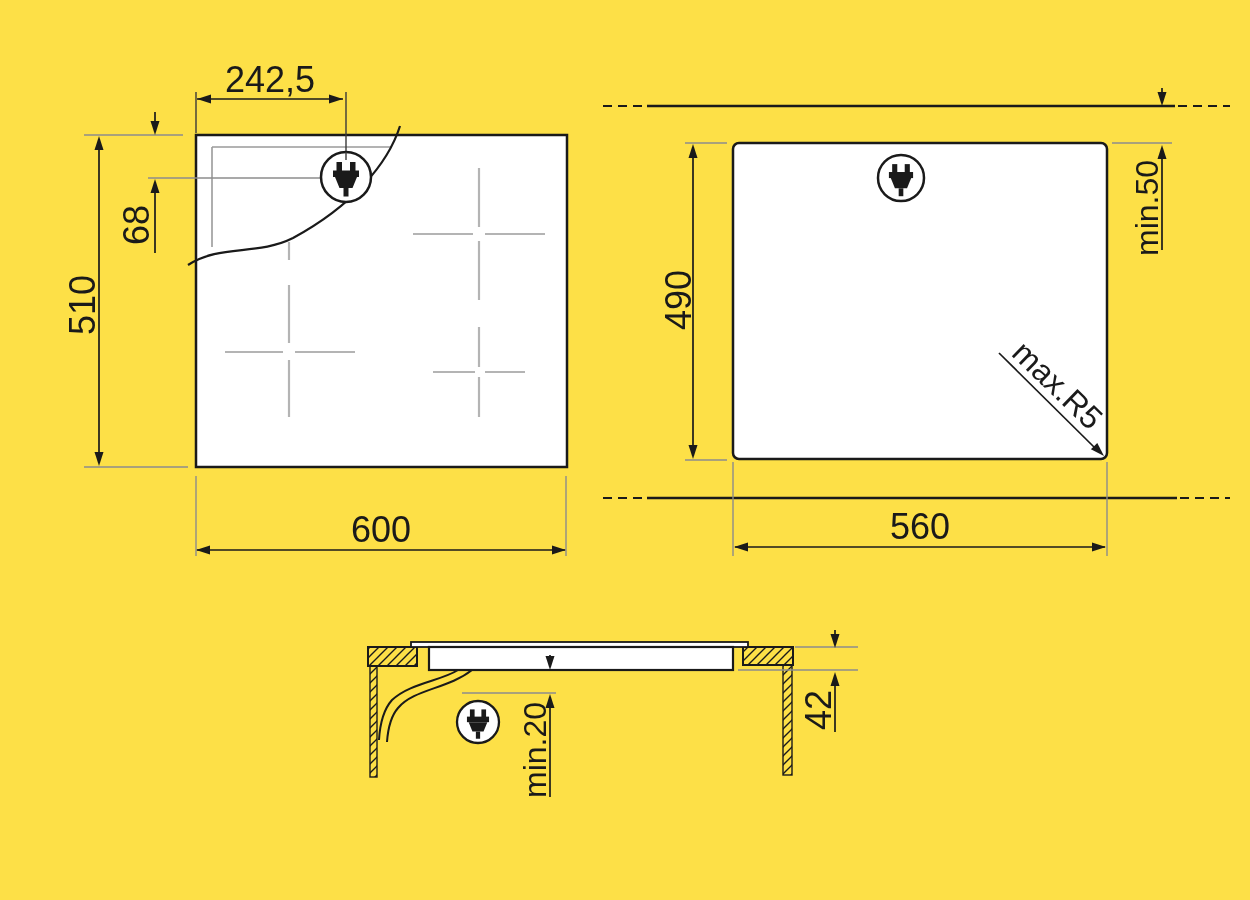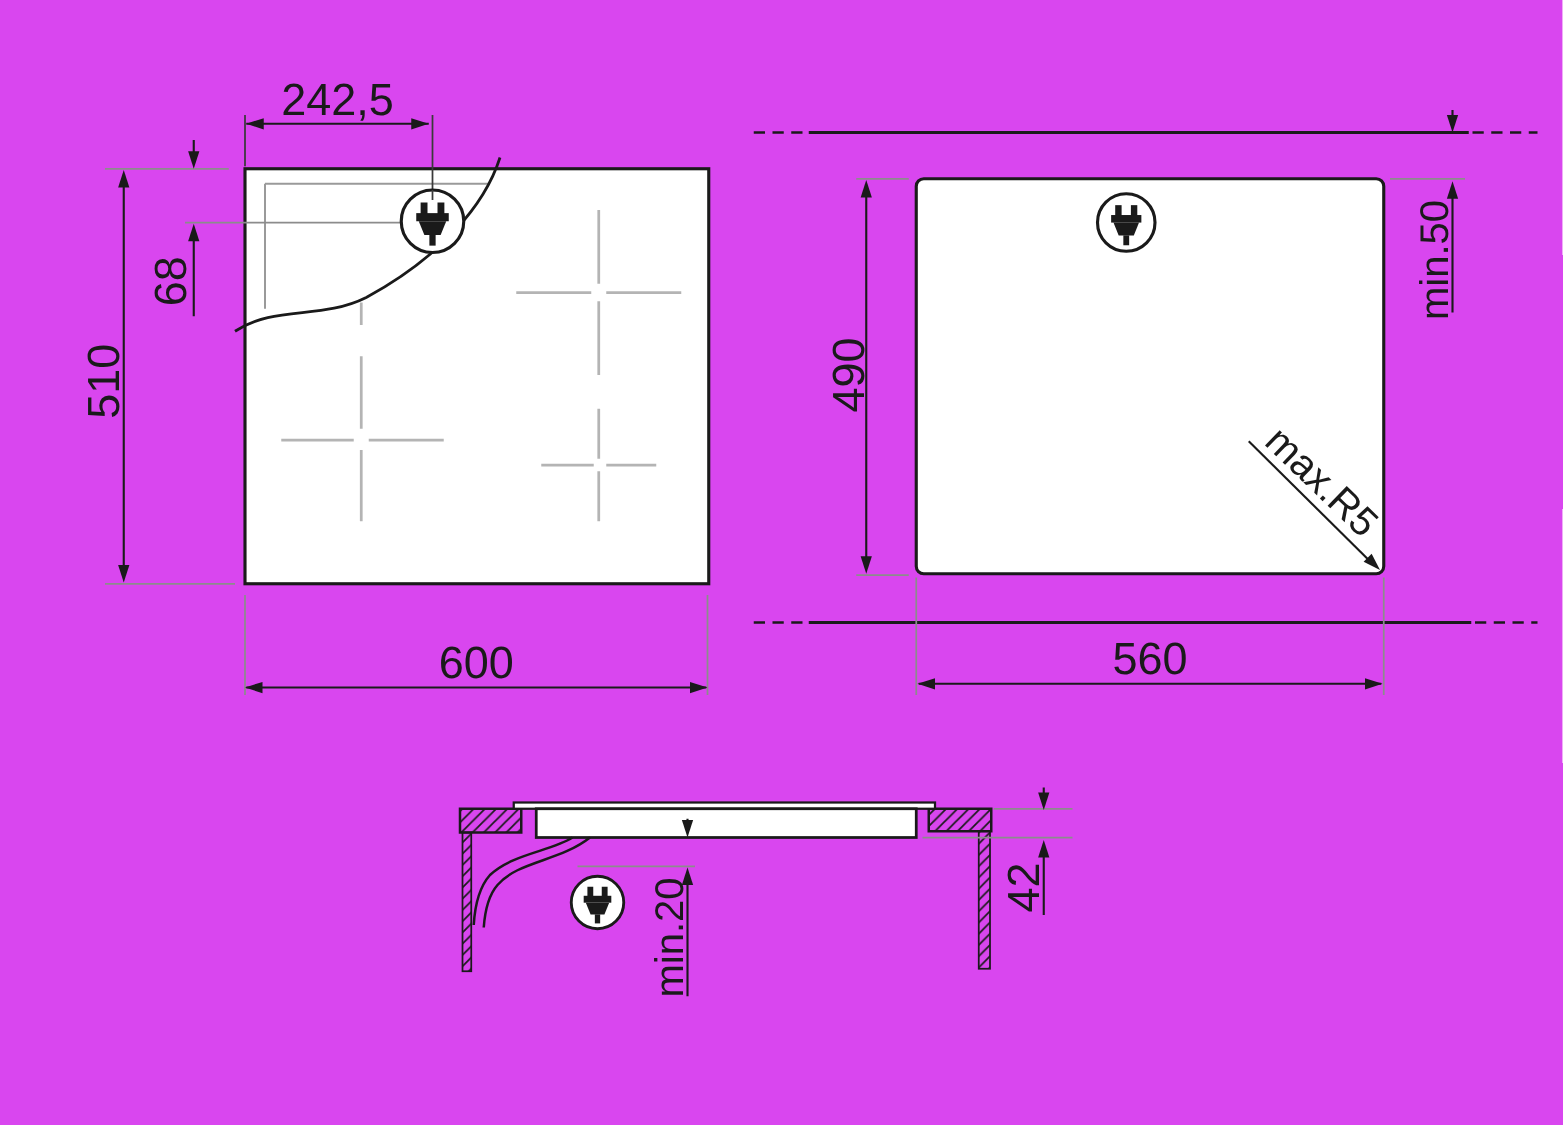--- a/index.html
+++ b/index.html
@@ -1,16 +1,16 @@
 <!DOCTYPE html>
 <html><head>
 <meta charset="utf-8">
 <style>
   html,body{margin:0;padding:0;background:#ffffff;}
-  .canvas{position:relative;width:1250px;height:900px;background:#d946ef;overflow:hidden;}
+  .canvas{position:relative;width:1250px;height:900px;background:#fde047;overflow:hidden;}
   svg{display:block;}
   text{font-family:"Liberation Sans","DejaVu Sans",sans-serif;fill:#1a1a1a;}
   .dimtext{font-size:36px;}
   .dimtext-small{font-size:32px;}
   .outline{stroke:#1a1a1a;stroke-width:2.5;fill:#ffffff;}
   .thinblack{stroke:#3a3a3a;stroke-width:1.4;fill:none;}
   .dimline{stroke:#1a1a1a;stroke-width:1.7;fill:none;}
   .extgray{stroke:#8c8c8c;stroke-width:1.4;fill:none;}
   .undergray{stroke:#9a9a9a;stroke-width:1.6;fill:none;}
   .zonecross{stroke:#b4b4b4;stroke-width:2.2;fill:none;}

